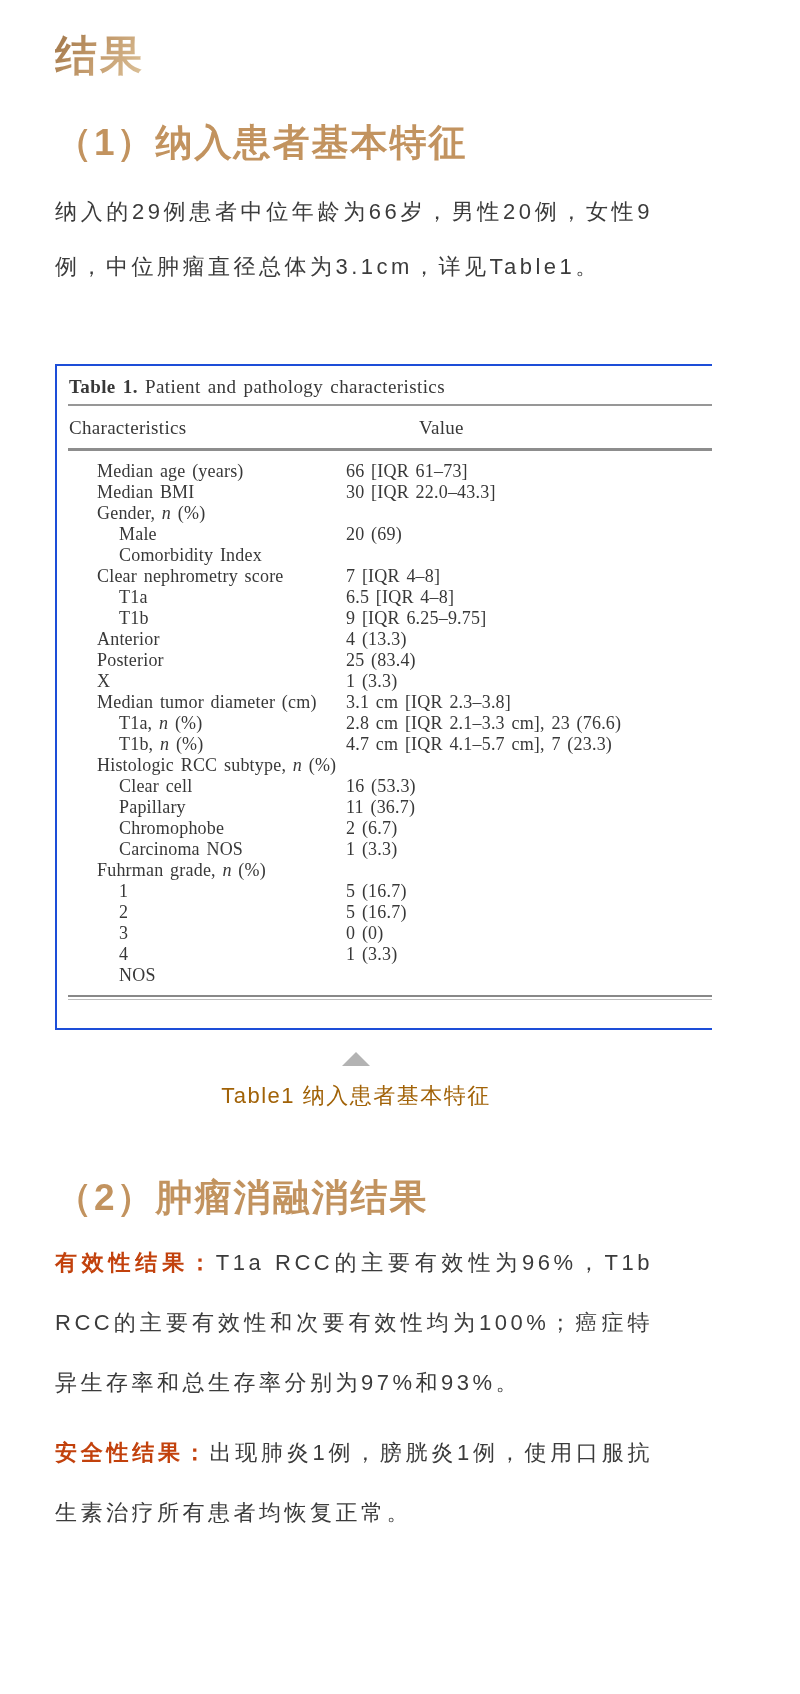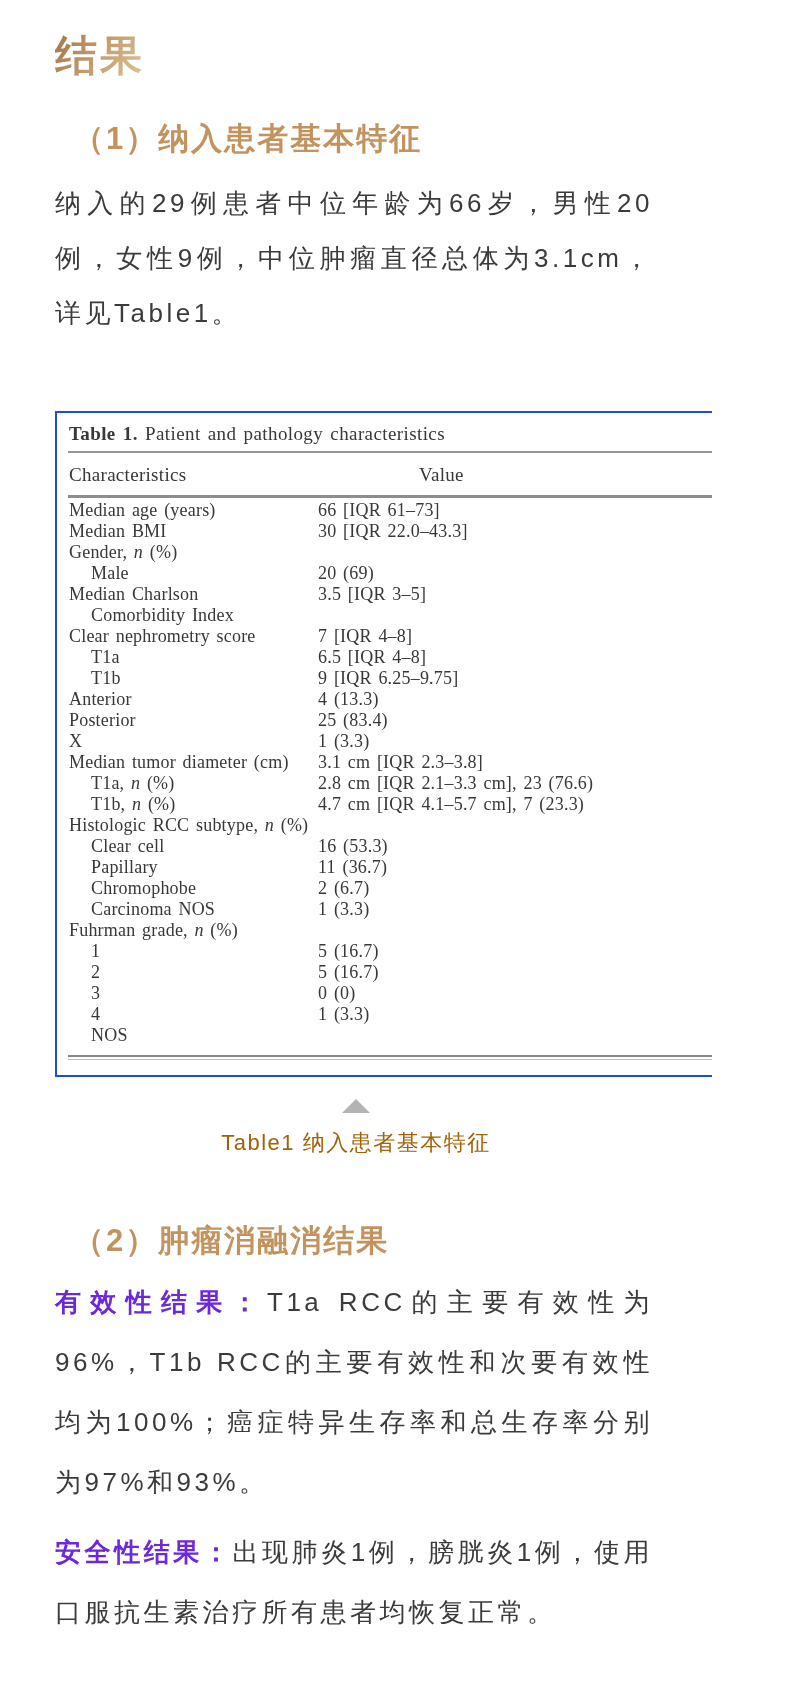--- a/index.html
+++ b/index.html
@@ -17,50 +17,50 @@
     color:#ab8157;
   }
   @supports ((-webkit-background-clip: text) or (background-clip: text)){
     .results-title{
       background:linear-gradient(125deg,#9c7144 10%,#c49c6e 55%,#dcc29a 95%);
       -webkit-background-clip:text;background-clip:text;color:transparent;
       display:inline-block;
     }
   }
   .sec-heading{
-    margin:34px 0 0 18px;
-    font-size:31px;font-weight:700;letter-spacing:2px;
+    margin:34px 0 0 0;
+    font-size:37px;font-weight:700;letter-spacing:2px;
     color:#c2935f;
   }
 
   
   .body-para{
     margin:16px 4px 0 0;
-    font-size:26px;line-height:55px;letter-spacing:3.5px;
+    font-size:22px;line-height:55px;letter-spacing:3.5px;
     color:#3b3b3b;text-align:justify;
   }
   .body-para.wide{line-height:60px;margin-top:10px;}
-  .lead{font-weight:700;color:#6d28d9;}
+  .lead{font-weight:700;color:#c2410c;}
 
   
   .figure{margin:70px 0 0 0;}
   .tablebox{
     box-sizing:border-box;width:690px;height:666px;
     border:2px solid #1d4ed8;
     padding:8px 10px 0 11px;
     font-family:"Liberation Serif",serif;color:#383838;
     filter:blur(0.3px);
   }
   .ttitle{font-size:19px;letter-spacing:0.4px;word-spacing:2px;padding:2px 0 6px 1px;}
   .ttitle .tbold{font-weight:700;}
   .rule{height:2px;background:#979797;margin-right:5px;}
   .thead{display:grid;grid-template-columns:250px 1fr;font-size:19px;padding:11px 0 9px 1px;letter-spacing:0.3px;}
   .thead .vhead{padding-left:100px;}
   .rule2{height:3px;background:#8d8d8d;margin-right:5px;}
-  .trows{padding-top:2px;}
+  .trows{padding-top:10px;margin-left:28px;}
   .trow{display:grid;grid-template-columns:250px 1fr;font-size:18px;line-height:21px;white-space:nowrap;word-spacing:2px;letter-spacing:0.2px;}
   .trow .tlabel{padding-left:1px;}
   .trow.ind .tlabel{padding-left:23px;}
   .rule3{margin:9px 5px 0 0;height:5px;box-sizing:border-box;border-top:2px solid #888888;border-bottom:1px solid #bdbdbd;}
 
   
   .tri{
     width:0;height:0;margin:22px auto 0;
     border-left:14px solid transparent;border-right:14px solid transparent;
     border-bottom:14px solid #b3b3b3;
@@ -102,24 +102,20 @@
               <span class="tvalue">30 [IQR 22.0–43.3]</span>
             </div>
             <div class="trow">
               <span class="tlabel">Gender, <i>n</i> (%)</span>
               <span class="tvalue"></span>
             </div>
             <div class="trow ind">
               <span class="tlabel">Male</span>
               <span class="tvalue">20 (69)</span>
             </div>
-            <div class="trow">
-              <span class="tlabel">Median Charlson</span>
-              <span class="tvalue">3.5 [IQR 3–5]</span>
-            </div>
             <div class="trow ind">
               <span class="tlabel">Comorbidity Index</span>
               <span class="tvalue"></span>
             </div>
             <div class="trow">
               <span class="tlabel">Clear nephrometry score</span>
               <span class="tvalue">7 [IQR 4–8]</span>
             </div>
             <div class="trow ind">
               <span class="tlabel">T1a</span>

